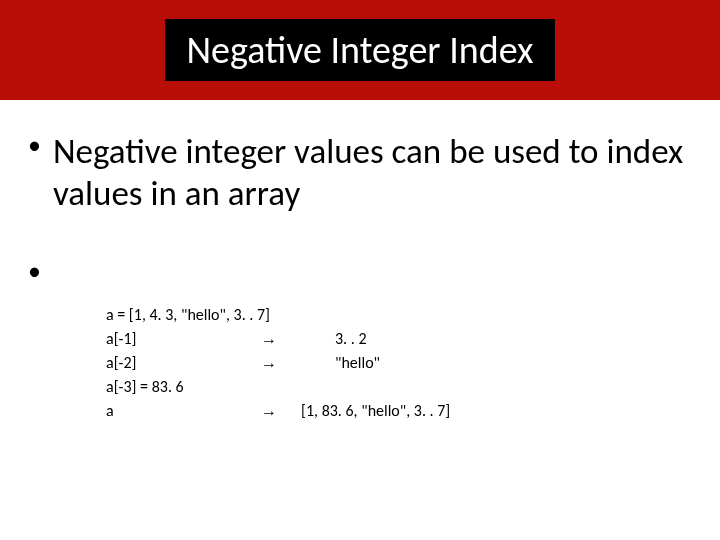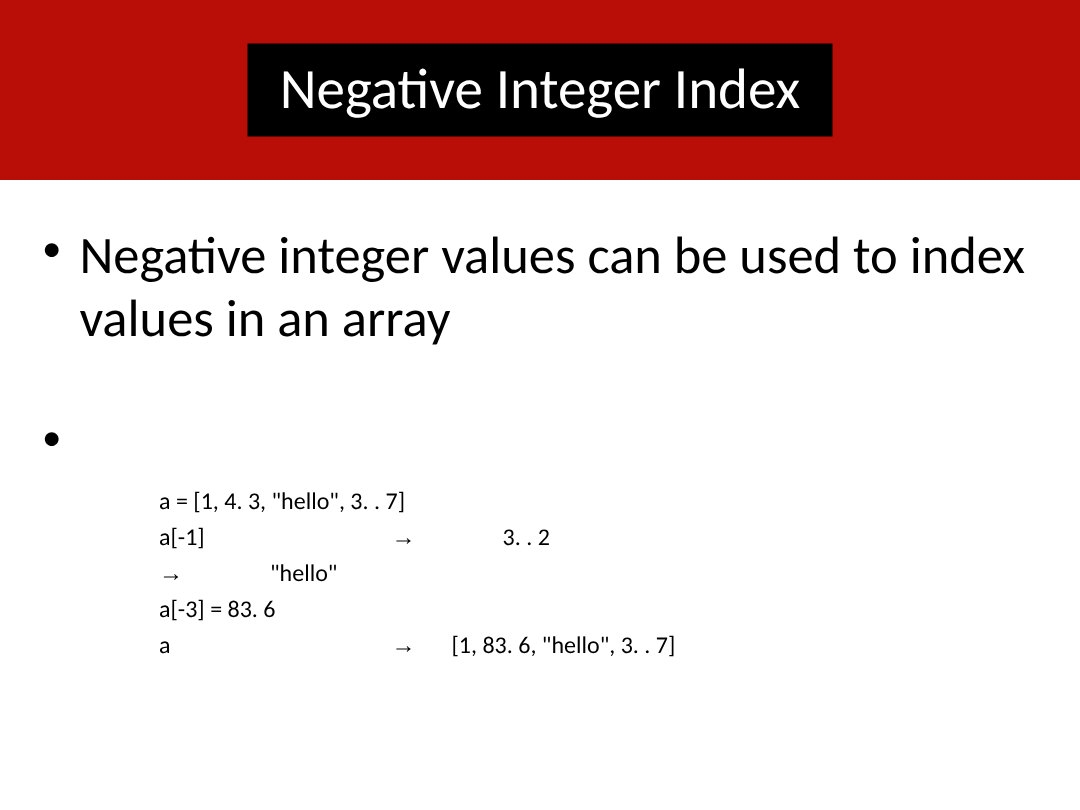--- a/index.html
+++ b/index.html
@@ -10,21 +10,21 @@
     body {
       width: 720px;
       height: 540px;
       background: #ffffff;
       font-family: Calibri, "Segoe UI", sans-serif;
       overflow: hidden;
     }
     .header {
       background: #b90e08;
       width: 100%;
-      height: 120px;
+      height: 100px;
       display: flex;
       align-items: center;
       justify-content: center;
       position: relative;
     }
     .title-box {
       background: #000000;
       padding: 8px 22px;
     }
     .title-text {
@@ -97,20 +97,21 @@
   <div class="code-block">
     <div class="code-line">
       <span>a = [1, 4. 3, "hello", 3. . 7]</span>
     </div>
     <div class="code-line">
       <span class="code-expr">a[-1]</span>
       <span class="code-arrow">→</span>
       <span class="code-result">3. . 2</span>
     </div>
     <div class="code-line">
+      <span class="code-expr">a[-2]</span>
       <span class="code-arrow">→</span>
       <span class="code-result">"hello"</span>
     </div>
     <div class="code-line">
       <span>a[-3] = 83. 6</span>
     </div>
     <div class="code-line">
       <span class="code-expr">a</span>
       <span class="code-arrow" style="min-width:40px">→</span>
       <span class="code-result">[1, 83. 6,  "hello", 3. . 7]</span>

